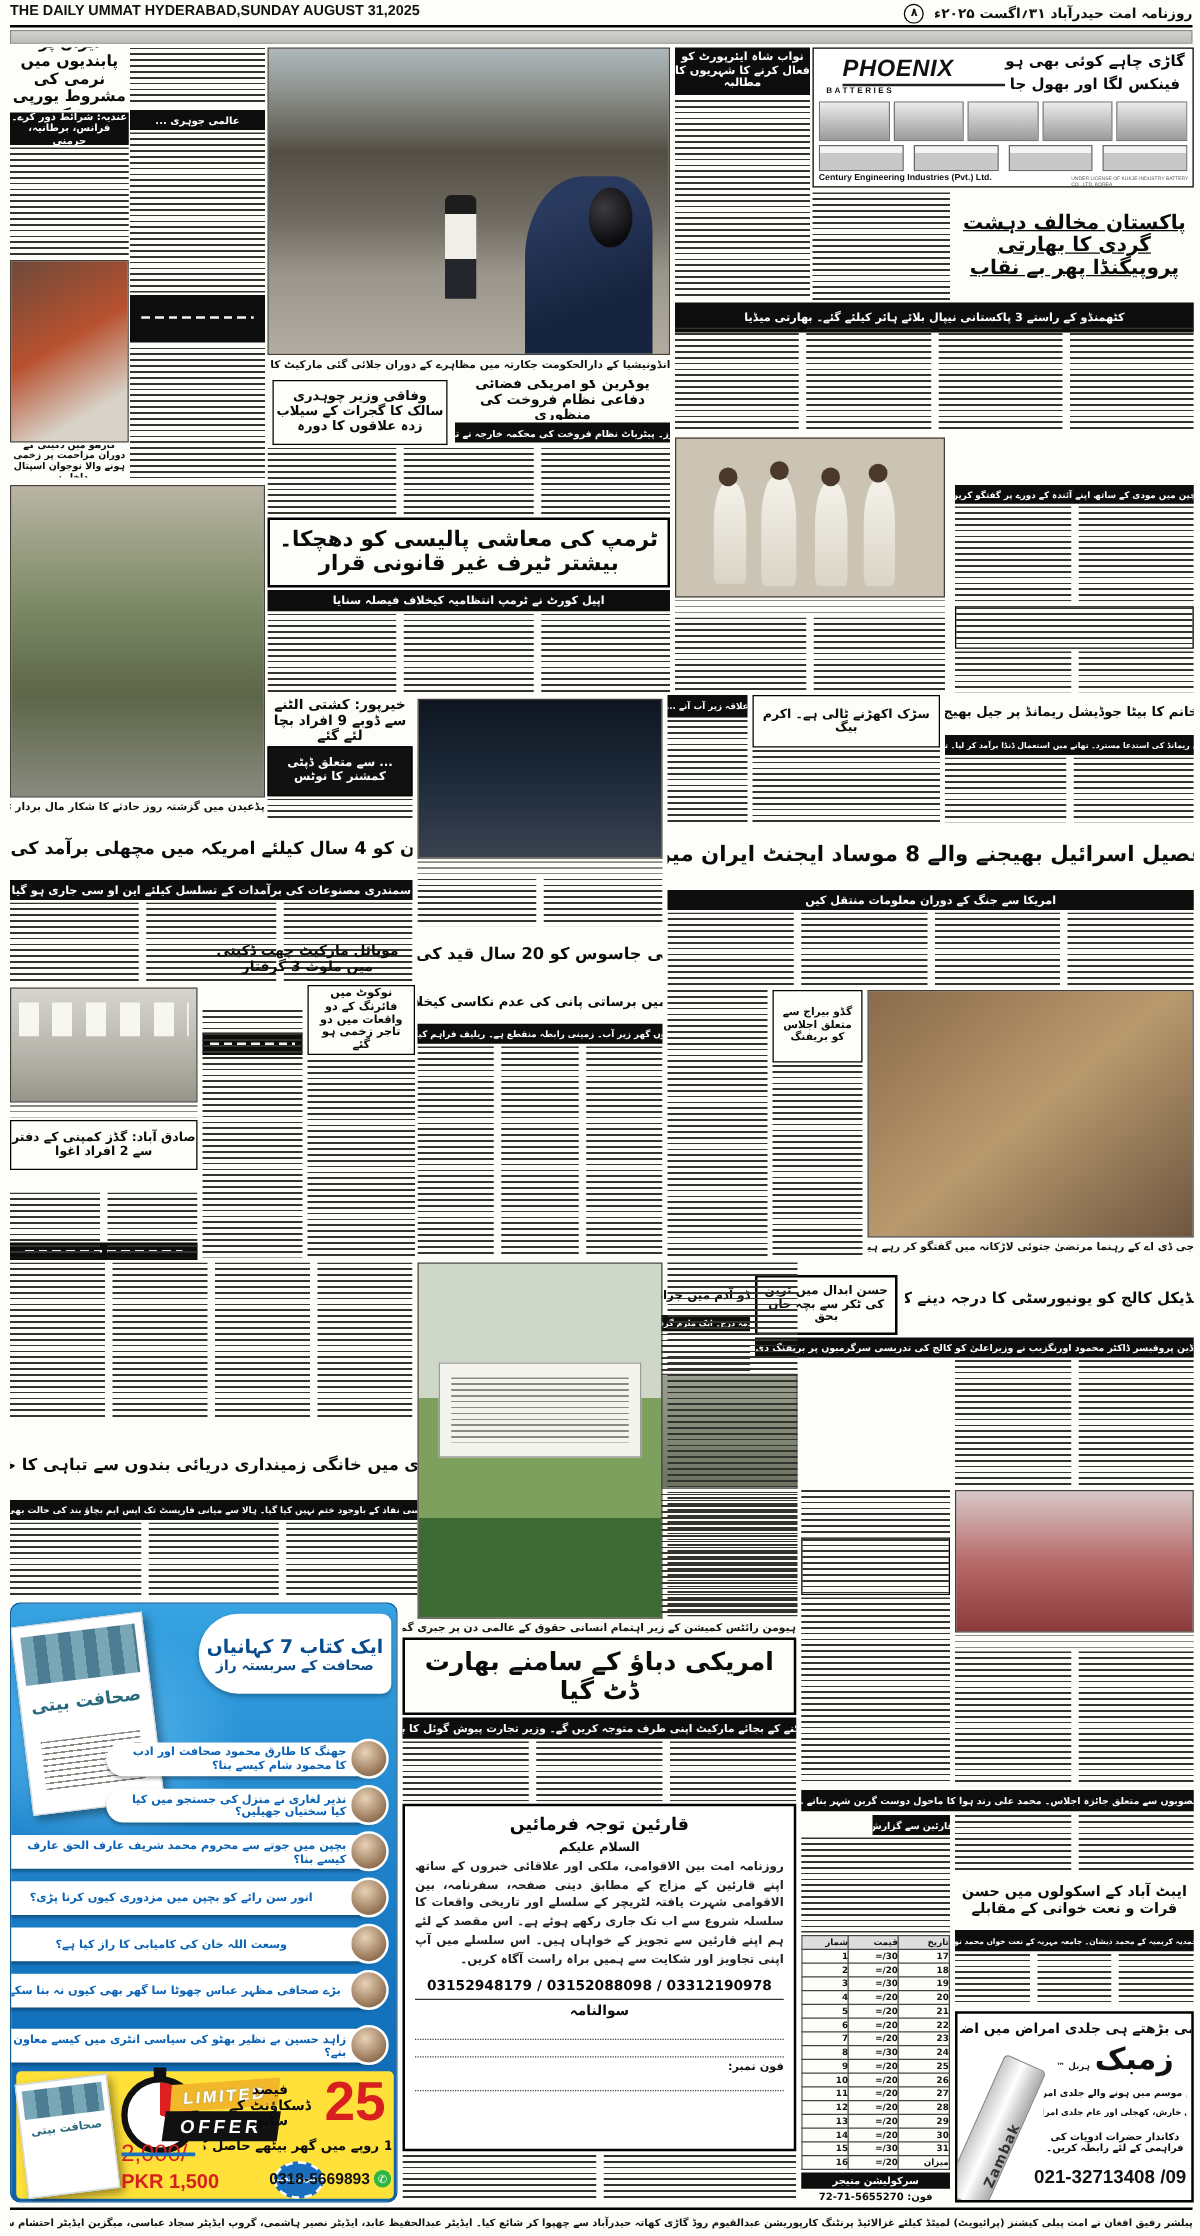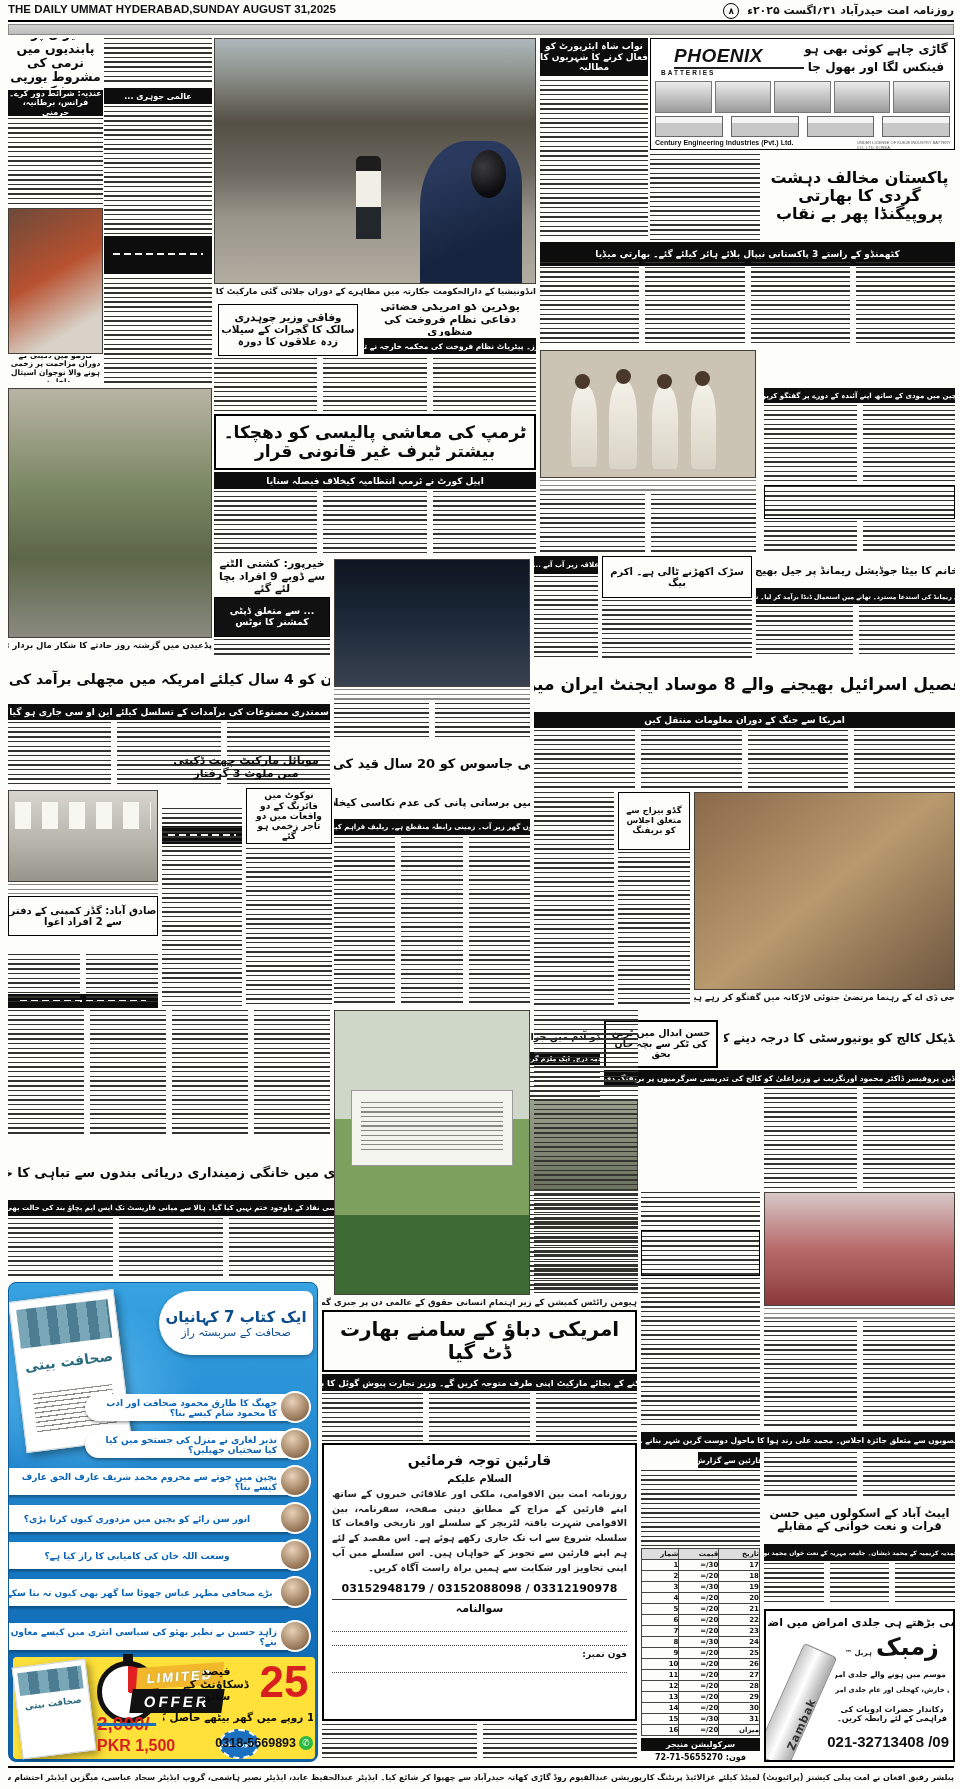--- a/index.html
+++ b/index.html
@@ -194,21 +194,21 @@
       <div class="bat"></div>
         <div class="bat"></div>
         <div class="bat"></div>
         <div class="bat"></div>
     </div>
     <div class="a enfont" style="left:4px;top:100px;width:200px;height:10px;font-size:7px;font-weight:bold;">Century Engineering Industries (Pvt.) Ltd.</div>
     <div class="a enfont" style="left:206px;top:101px;width:96px;height:9px;font-size:4px;color:#555;">UNDER LICENSE OF KUKJE INDUSTRY BATTERY CO., LTD. KOREA</div>
   </div>
 
   <div class="a t" style="left:650px;top:154px;width:110px;height:86px;"></div>
-  <div class="a h" style="left:764px;top:154px;width:191px;height:84px;font-size:16px;white-space:normal;">پاکستان مخالف دہشت گردی کا بھارتی پروپیگنڈا پھر بے نقاب</div>
+  <div class="a h" style="left:764px;top:154px;width:191px;height:84px;font-size:16px;white-space:normal;text-decoration:underline;">پاکستان مخالف دہشت گردی کا بھارتی پروپیگنڈا پھر بے نقاب</div>
   <div class="a b" style="left:540px;top:242px;width:415px;height:24px;font-size:9px;">کٹھمنڈو کے راستے 3 پاکستانی نیپال بلائے ہائر کیلئے گئے۔ بھارتی میڈیا</div>
   <div class="a cols" style="left:540px;top:262px;width:415px;height:84px;">
       <div></div>
       <div></div>
       <div></div>
       <div></div>
     </div>
 
   <div class="a ph ph-clerics" style="left:540px;top:350px;width:216px;height:128px;">
     <div class="blob" style="left:14%;top:28%;width:12%;height:64%;"></div>
@@ -422,21 +422,21 @@
     <div class="dots"></div>
   </div>
   <div class="a cols" style="left:322px;top:1724px;width:315px;height:36px;">
       <div></div>
       <div></div>
     </div>
 
   <div class="a" id="bluead" style="left:8px;top:1282px;width:310px;height:480px;">
     <div class="a" style="left:150px;top:8px;width:154px;height:64px;background:#fff;border-radius:34px 8px 8px 34px;display:flex;flex-direction:column;align-items:center;justify-content:center;box-shadow:0 2px 4px rgba(0,0,0,.3);">
       <div style="font-size:15px;font-weight:bold;color:#0a4c8c;direction:rtl;">ایک کتاب 7 کہانیاں</div>
-      <div style="font-size:11px;font-weight:normal;color:#0a4c8c;direction:rtl;">صحافت کے سربستہ راز</div>
+      <div style="font-size:11px;font-weight:bold;color:#0a4c8c;direction:rtl;">صحافت کے سربستہ راز</div>
     </div>
     <div class="bookc" style="left:8px;top:12px;width:104px;height:150px;">
       <div class="strip"></div>
       <div class="bt" style="font-size:14px;">صحافت بیتی</div>
       <div class="tl" style="position:absolute;left:12%;right:12%;top:62%;height:26%;"></div>
     </div>
     <div class="pill" style="right:10px;top:111px;width:182px;">
         <span>جھنگ کا طارق محمود صحافت اور ادب کا محمود شام کیسے بنا؟</span>
         <span class="pp"></span>
       </div>
@@ -465,21 +465,21 @@
         <span class="pp"></span>
       </div>
     <div class="ystrip" style="left:4px;top:374px;width:302px;height:102px;">
       <div class="bookc" style="left:4px;top:6px;width:72px;height:90px;">
         <div class="strip"></div>
         <div class="bt" style="font-size:9px;">صحافت بیتی</div>
       </div>
       <div class="watch" style="left:84px;top:4px;"></div>
       <div class="tagL enfont" style="left:124px;top:8px;width:86px;height:22px;font-size:13px;">LIMITED</div>
       <div class="tagO enfont" style="left:118px;top:32px;width:92px;height:24px;font-size:15px;">OFFER</div>
-      <div class="a enfont" style="left:84px;top:56px;width:120px;height:24px;font-size:19px;font-weight:bold;color:#d81f1f;text-decoration:line-through;text-decoration-color:#1b6fc0;text-decoration-thickness:3px;">2,000/-</div>
+      <div class="a enfont" style="left:84px;top:56px;width:120px;height:24px;font-size:19px;font-weight:normal;color:#d81f1f;text-decoration:line-through;text-decoration-color:#1b6fc0;text-decoration-thickness:3px;">2,000/-</div>
       <div class="a enfont" style="left:84px;top:80px;width:120px;height:20px;font-size:16px;font-weight:bold;color:#d81f1f;">PKR 1,500</div>
       <div class="a enfont" style="right:2px;top:0px;width:58px;height:52px;font-size:44px;font-weight:bold;color:#d81f1f;text-align:center;">25</div>
       <div class="a h" style="right:60px;top:6px;width:78px;height:44px;font-size:11px;white-space:normal;">فیصد ڈسکاؤنٹ کے ساتھ</div>
       <div class="a h nw" style="right:2px;top:52px;width:150px;height:18px;font-size:10.5px;">1500 روپے میں گھر بیٹھے حاصل کریں</div>
       <div class="star" style="left:206px;top:72px;width:36px;height:26px;font-size:5.5px;">ڈیلیوری مفت</div>
       <div class="a enfont" style="right:2px;top:76px;width:118px;height:20px;font-size:12.5px;font-weight:bold;display:flex;align-items:center;justify-content:flex-end;">
           <span>0318-5669893</span>
           <span class="wa">✆</span>
         </div>
     </div>

